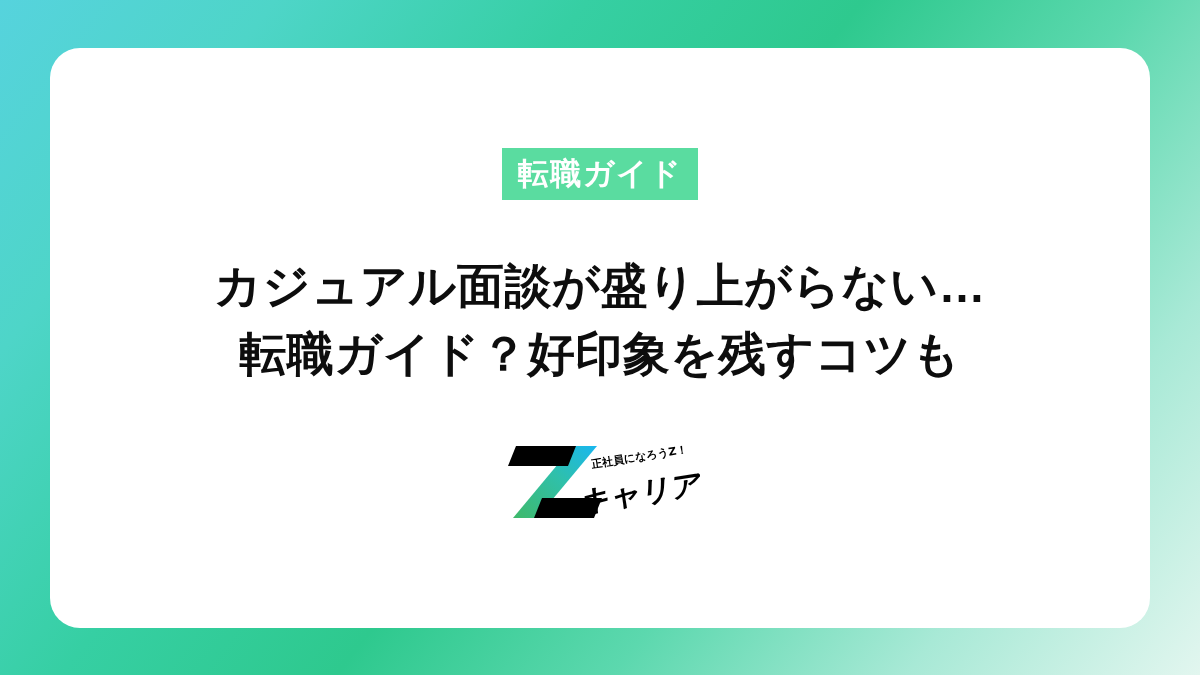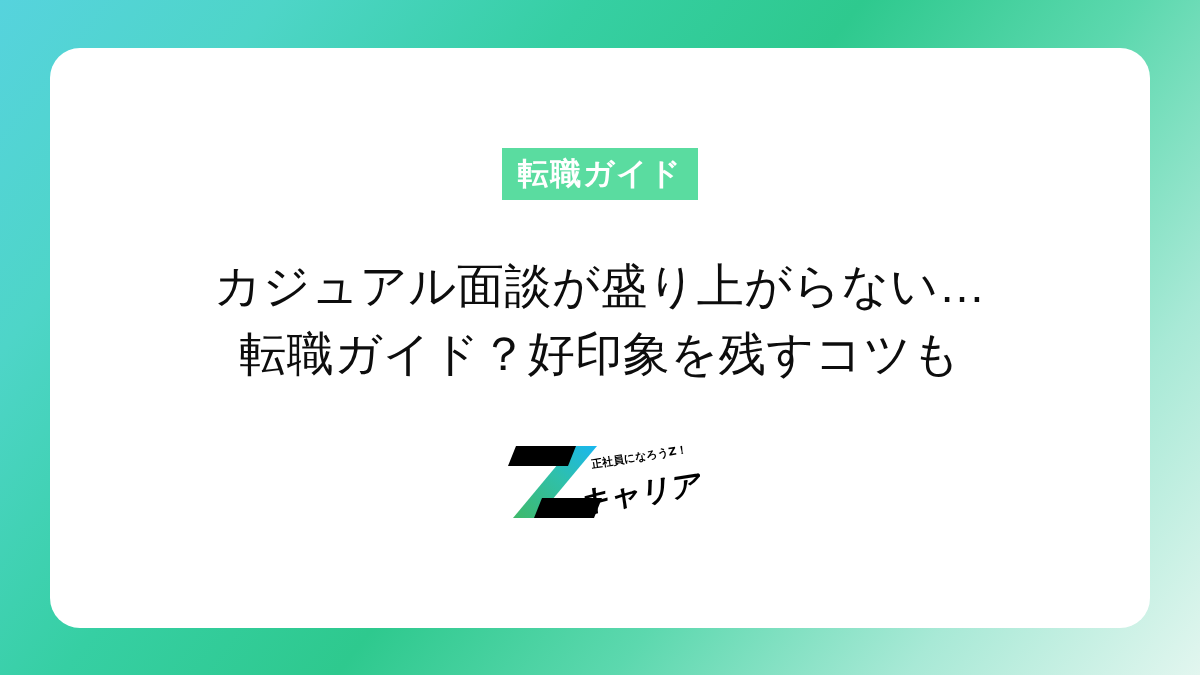--- a/index.html
+++ b/index.html
@@ -63,21 +63,21 @@
     padding: 0 16px;
     border-radius: 0;
     white-space: nowrap;
   }
 
   
   .title {
     margin-top: 52px;
     text-align: center;
     color: #0d0d0d;
-    font-weight: normal;
+    font-weight: bold;
     font-size: 47px;
     line-height: 1.45;
     letter-spacing: 0.5px;
     white-space: nowrap;
   }
   .title-line { display: block; }
 
   
   .logo {
     margin-top: 48px;

